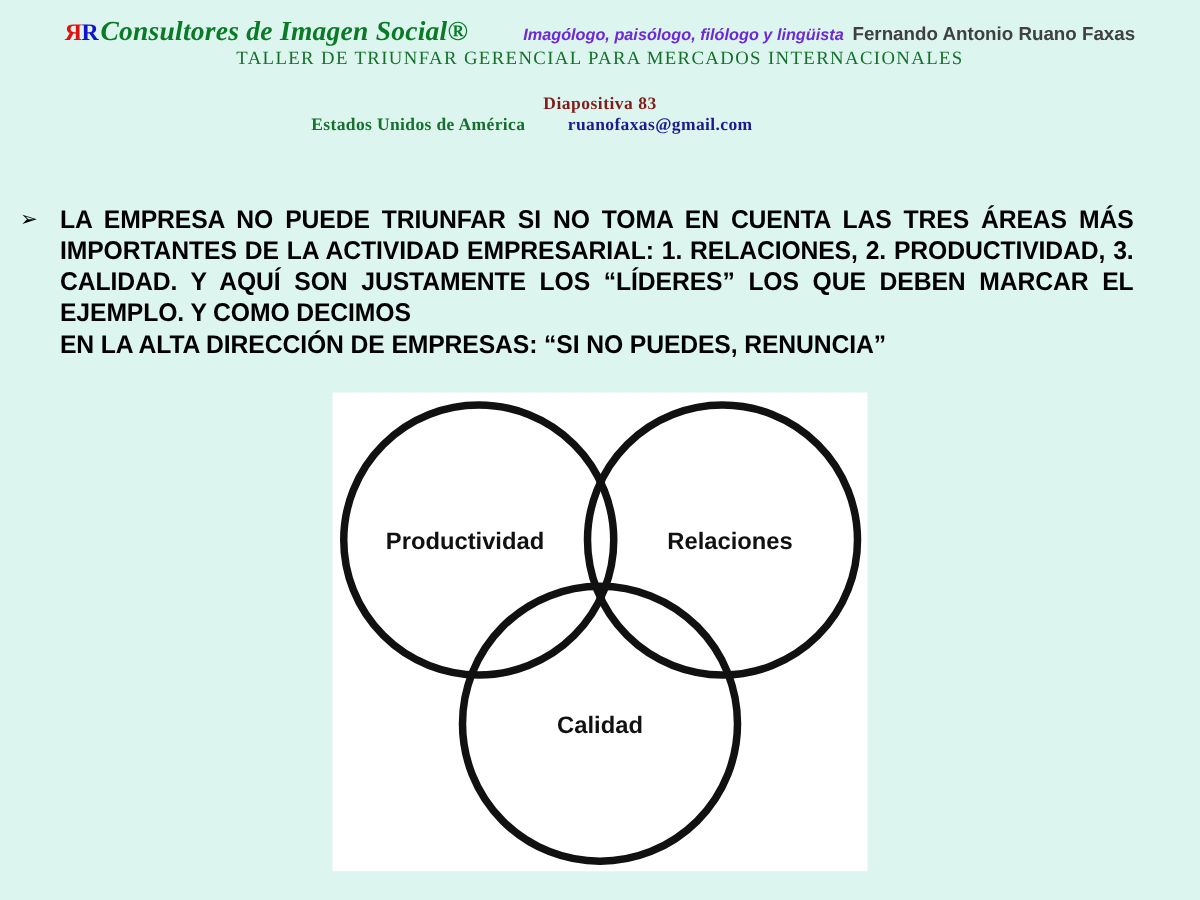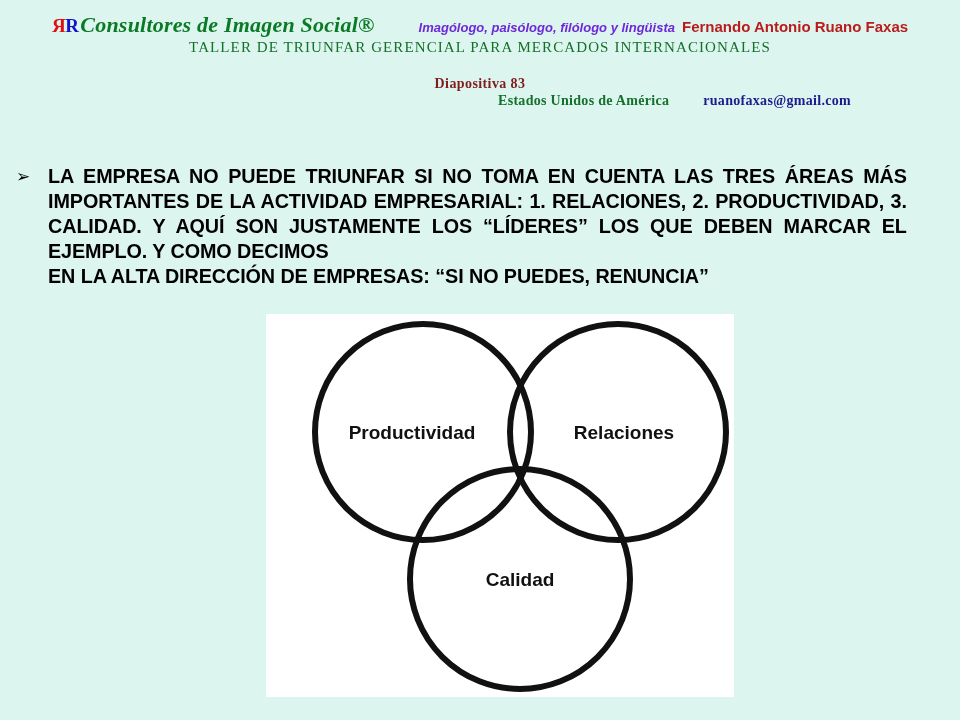--- a/index.html
+++ b/index.html
@@ -58,21 +58,21 @@
     font-style: italic;
     font-weight: bold;
     font-size: 13px;
     color: #6d28d9;
     vertical-align: baseline;
   }
   .author-name {
     font-family: "Liberation Sans", sans-serif;
     font-weight: bold;
     font-size: 15px;
-    color: #b91c1c;
+    color: #404040;
     padding-left: 7px;
     vertical-align: baseline;
   }
 
   .workshop-line {
     position: absolute;
     left: 0;
     top: 39px;
     width: 960px;
     text-align: center;
@@ -96,21 +96,21 @@
     color: #14702b;
     letter-spacing: 0.4px;
     white-space: nowrap;
   }
 
   .contact-line {
     position: absolute;
     left: 0;
     top: 93px;
     width: 851px;
-    text-align: right;
+    text-align: center;
     white-space: nowrap;
     font-size: 0;
   }
   .country {
     font-family: "Liberation Serif", serif;
     font-weight: bold;
     font-size: 14px;
     color: #14702b;
     letter-spacing: 0.3px;
     vertical-align: baseline;
@@ -202,21 +202,21 @@
 </div>
 
 <div class="bullet-block">
   <span class="bullet-arrow">➢</span>
   <div class="bullet-text">
     <span>LA EMPRESA NO PUEDE TRIUNFAR SI NO TOMA EN CUENTA LAS TRES ÁREAS MÁS IMPORTANTES DE LA ACTIVIDAD EMPRESARIAL: 1. RELACIONES, 2. PRODUCTIVIDAD, 3. CALIDAD. Y AQUÍ SON JUSTAMENTE LOS “LÍDERES” LOS QUE DEBEN MARCAR EL EJEMPLO. Y COMO DECIMOS</span>
     <span class="last-line">EN LA ALTA DIRECCIÓN DE EMPRESAS: “SI NO PUEDES, RENUNCIA”</span>
   </div>
 </div>
 
-<div class="venn-panel" style="background: rgb(255, 255, 255); padding-left: 40px;">
+<div class="venn-panel" style="background: rgb(255, 255, 255);">
   <svg class="venn-svg" viewBox="0 0 428 383">
     <circle id="venn-circle-0" fill="none" stroke="#111111" stroke-width="6" cx="117" cy="118" r="108"></circle>
     <circle id="venn-circle-1" fill="none" stroke="#111111" stroke-width="6" cx="312" cy="118" r="108"></circle>
     <circle id="venn-circle-2" fill="none" stroke="#111111" stroke-width="6" cx="214" cy="265" r="110"></circle>
 
     <text id="venn-label-0" class="venn-label" text-anchor="middle" x="106" y="125">Productividad</text>
     <text id="venn-label-1" class="venn-label" text-anchor="middle" x="318" y="125">Relaciones</text>
     <text id="venn-label-2" class="venn-label" text-anchor="middle" x="214" y="272">Calidad</text>
   </svg>
 </div>

